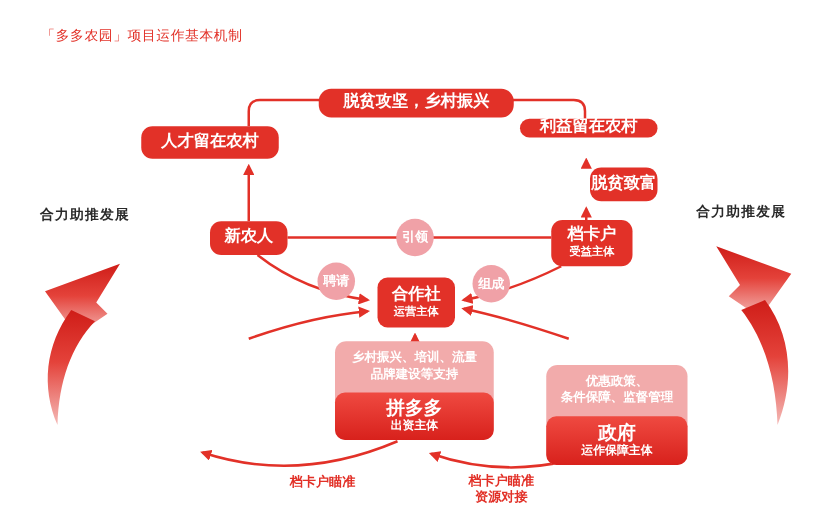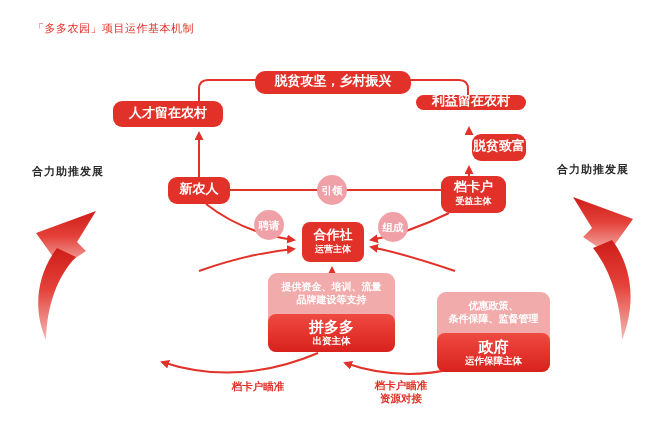--- a/index.html
+++ b/index.html
@@ -106,21 +106,21 @@
     <span class="small">运营主体</span>
   </div>
 
   <div class="abs circle" style="left:317px;top:175px;">引领</div>
   <div class="abs circle" style="left:254px;top:210px;">聘请</div>
   <div class="abs circle" style="left:378px;top:212px;">组成</div>
 
 
   <div class="abs combo" style="left:268px;top:273px;width:127px;height:79px;">
     <div class="support">
-      <div>提供资金、培训、流量</div>
+      <div>乡村振兴、培训、流量</div>
       <div>品牌建设等支持</div>
     </div>
     <div class="entity" style="height:38px;">
       <span class="name">拼多多</span>
       <span class="role">出资主体</span>
     </div>
   </div>
 
   <div class="abs combo" style="left:437px;top:272px;width:113px;height:80px;margin-top:20px;">
     <div class="support">

